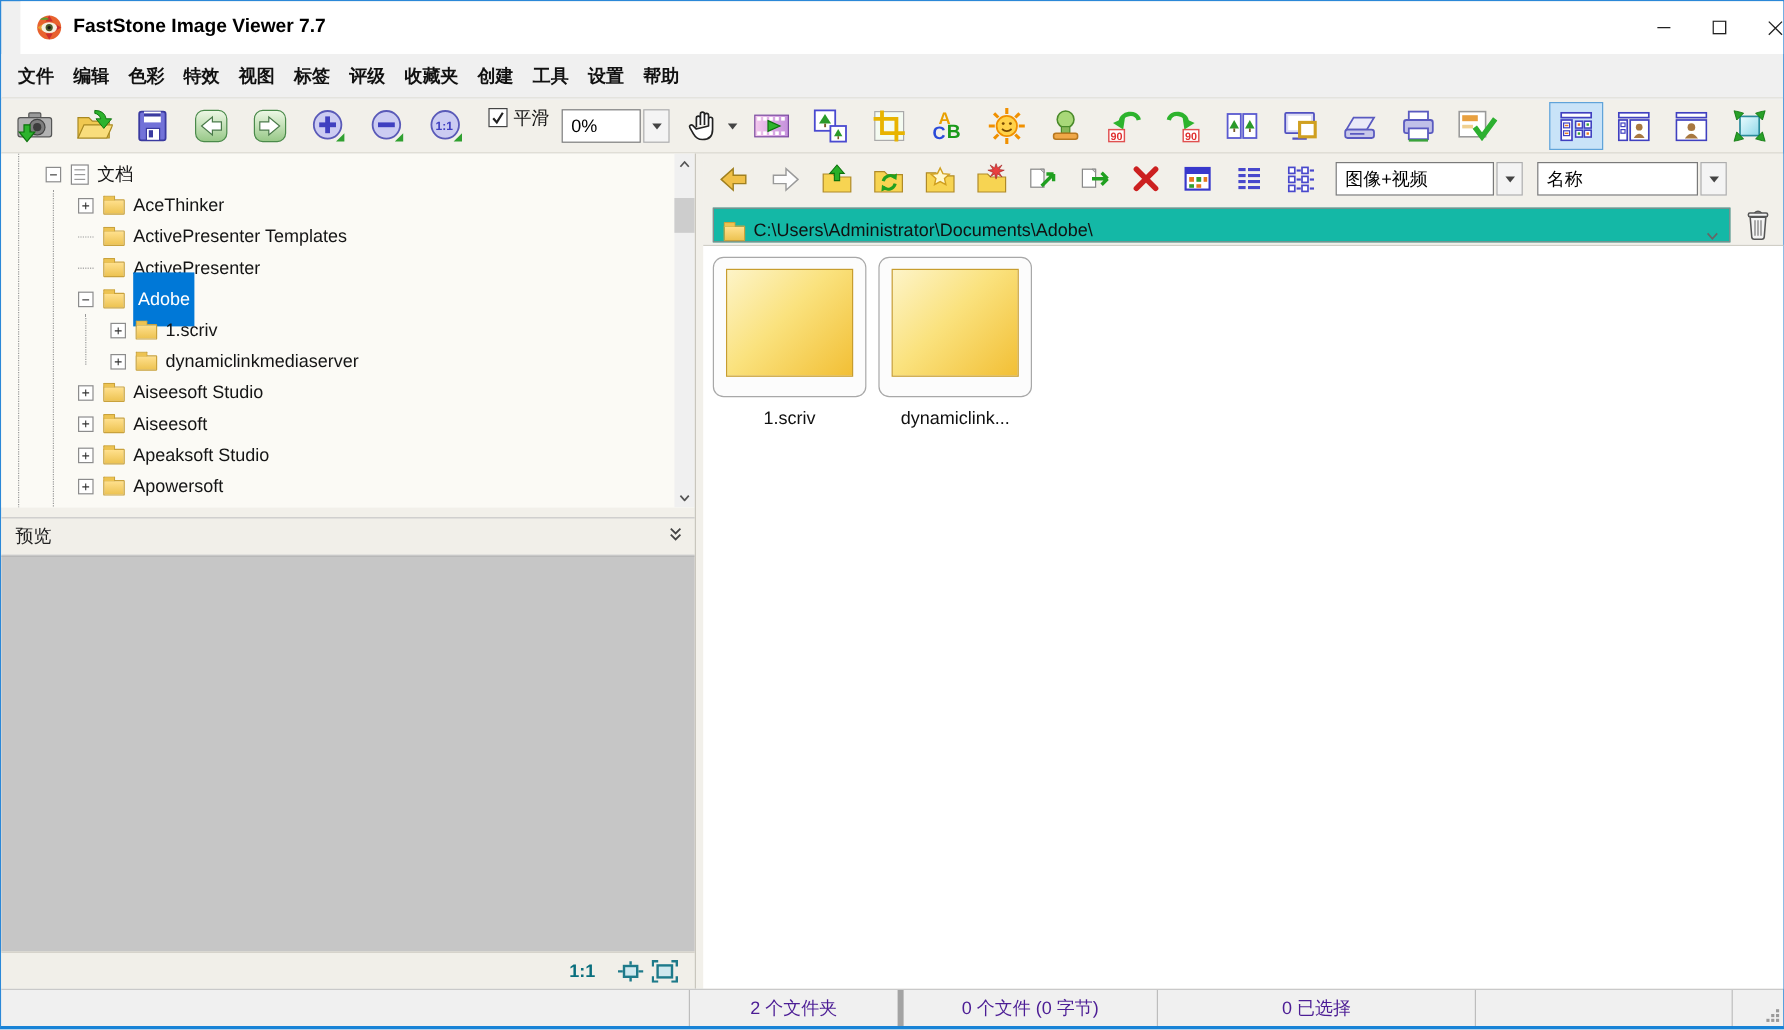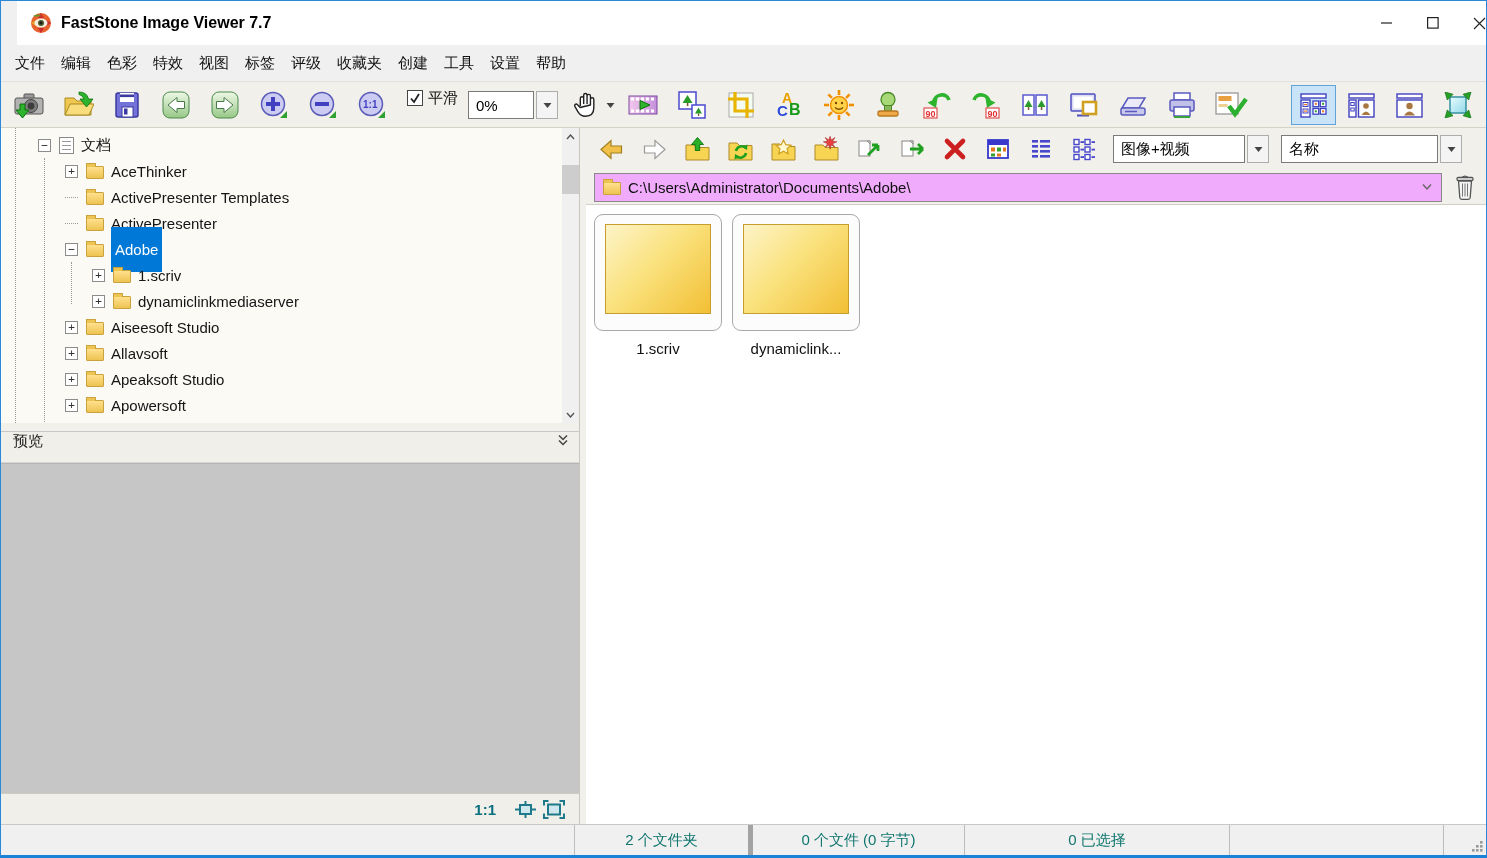--- a/index.html
+++ b/index.html
@@ -10,21 +10,21 @@
     cursor:default; user-select:none;
   }
   
   .titlebar{position:absolute;left:16px;top:0;width:100%;height:44px;background:#ffffff;display:flex;align-items:center;}
   .app-icon{margin-left:13px;width:22px;height:22px;}
   .app-title{margin-left:9px;font-size:16px;font-weight:bold;color:#000;}
   .winbtns{margin-left:auto;display:flex;height:100%;}
   .winbtn{width:46px;height:100%;display:flex;align-items:center;justify-content:center;}
   
   .menubar{position:absolute;left:0;top:44px;width:100%;height:37px;background:#f0f0f0;display:flex;align-items:center;padding-left:6px;border-bottom:1px solid #e2e0da;}
-  .menu-item{padding:0 8px;font-size:15px;color:#111;}
+  .menu-item{padding:0 8px;font-size:15px;color:#111;font-weight:bold;}
   
   .toolbar{position:absolute;left:0;top:82px;width:100%;height:45px;background:#f2f0ea;border-bottom:1px solid #d5d2c8;display:flex;align-items:center;padding-left:10px;}
   .tbtn{width:36px;height:38px;display:flex;align-items:center;justify-content:center;margin-right:13px;flex:none;}
   .smooth-group{display:flex;align-items:center;margin:0 10px 14px 4px;flex:none;}
   .checkbox{width:16px;height:16px;background:#fff;border:1px solid #444;display:flex;align-items:center;justify-content:center;}
   .smooth-label{margin-left:5px;font-size:15px;color:#111;}
   .combo{display:flex;align-items:stretch;height:28px;flex:none;}
   .combo .field{background:#fff;border:1px solid #7a7a7a;display:flex;align-items:center;padding-left:7px;font-size:15px;color:#000;}
   .combo .drop{width:22px;margin-left:2px;border:1px solid #adadad;background:#f4f4f4;display:flex;align-items:center;justify-content:center;}
   .hand-group{display:flex;align-items:center;margin:0 10px 0 12px;flex:none;}
@@ -47,44 +47,44 @@
   .fold::before{content:"";position:absolute;left:-1px;top:-4px;width:8px;height:3px;background:#edc352;border:1px solid #c9a23c;border-bottom:none;border-radius:1px 1px 0 0;}
   .docs{width:15px;height:17px;background:#fff;border:1px solid #8a8a8a;position:relative;}
   .docs::before{content:"";position:absolute;left:2px;top:3px;width:9px;height:1.5px;background:#9a9a9a;box-shadow:0 4px 0 #9a9a9a,0 8px 0 #9a9a9a;}
   .tlabel{margin-left:7px;font-size:15px;color:#151515;white-space:nowrap;}
   .tlabel.selected{background:#0078d7;color:#fff;padding:14px 4px;}
   
   .vscroll{position:absolute;right:0;top:0;width:17px;height:295px;background:#f0f0f0;}
   .vscroll .arr{position:absolute;left:0;width:17px;height:17px;display:flex;align-items:center;justify-content:center;color:#555;font-size:10px;}
   .vscroll .thumb{position:absolute;left:0;top:37px;width:17px;height:29px;background:#cdcdcd;}
   
-  .preview-header{position:absolute;left:0;top:303px;width:578px;height:32px;background:#f1efe9;border-top:1px solid #c8c8c8;border-bottom:1px solid #d8d8d8;display:flex;}
+  .preview-header{position:absolute;left:0;top:303px;width:578px;height:32px;background:#f1efe9;border-top:1px solid #c8c8c8;border-bottom:1px solid #d8d8d8;display:flex;align-items:center;}
   .preview-title{margin-left:12px;font-size:15px;color:#222;}
   .preview-collapse{margin-left:auto;margin-right:10px;}
   .preview-area{position:absolute;left:0;top:335px;width:578px;height:330px;background:#c6c6c6;border-top:1px solid #b5b5b5;}
   .preview-bbar{position:absolute;left:0;top:665px;width:578px;height:31px;background:#f1efe9;border-top:1px solid #cfccc4;display:flex;align-items:center;justify-content:flex-end;padding-right:14px;}
   .ratio-label{font-size:15px;font-weight:bold;color:#0a6f7e;margin-right:12px;}
   .pbtn{margin-left:6px;display:flex;align-items:center;}
   
   .browser-toolbar{position:absolute;left:0;top:0;width:902px;height:42px;display:flex;align-items:center;padding-left:8px;text-align:center;}
   .bbtn{width:34px;height:34px;display:flex;align-items:center;justify-content:center;margin-right:9px;flex:none;}
   .filter-combo{margin-left:3px;}
   .sort-combo{margin-left:12px;}
   .pathrow{position:absolute;left:0;top:42px;width:902px;height:34px;display:flex;align-items:center;padding-left:8px;}
-  .pathbar{width:848px;height:29px;background:#f0abfc;border:1px solid #8a8a8a;display:flex;align-items:center;padding:0 8px;}
+  .pathbar{width:848px;height:29px;background:#14b8a6;border:1px solid #8a8a8a;display:flex;align-items:flex-end;padding:0 8px;}
   .path-text{margin-left:7px;font-size:15px;color:#111;white-space:nowrap;flex:1;}
   .trash{margin-left:11px;display:flex;align-items:center;}
   .filearea{position:absolute;left:0;top:76px;width:902px;height:620px;background:#ffffff;border-top:1px solid #d0cec6;display:flex;align-items:flex-start;padding:9px 0 0 8px;}
   .file-card{width:128px;margin-right:10px;}
   .tile{width:128px;height:117px;background:#fcfcfc;border:1px solid #a8a8a8;border-radius:9px;display:flex;align-items:flex-start;justify-content:center;padding-top:9px;}
   .tile-folder{width:106px;height:90px;background:linear-gradient(135deg,#fdf4c8 0%,#fae27e 45%,#f2bf35 100%);border:1px solid #c79d2e;}
   .tile-label{margin-top:9px;text-align:center;font-size:15px;color:#111;white-space:nowrap;overflow:hidden;}
   
   .statusbar{position:absolute;left:0;top:823px;width:100%;height:31px;background:#f0f0f0;border-top:1px solid #c9c9c9;display:flex;}
-  .status-cell{height:100%;display:flex;align-items:center;justify-content:center;font-size:15px;color:#0f766e;flex:none;}
+  .status-cell{height:100%;display:flex;align-items:center;justify-content:center;font-size:15px;color:#4c1d95;flex:none;}
   .status-cell.c0{width:573px;}
   .status-cell.c1{width:174px;border-left:1px solid #bdbdbd;}
   .status-cell.c2{width:216px;border-left:5px solid #a3a3a3;}
   .status-cell.c3{width:265px;border-left:1px solid #bdbdbd;}
   .status-cell.c4{width:215px;border-left:1px solid #bdbdbd;border-right:1px solid #bdbdbd;}
   .grip{position:absolute;right:2px;bottom:2px;}
 </style>
 </head>
 <body>
 
@@ -455,21 +455,21 @@
               <span class="tlabel">dynamiclinkmediaserver</span>
             </div>
             <div class="tree-row" style="padding-left: 64px;">
               <span class="expander">+</span>
               <span class="tficon fold"></span>
               <span class="tlabel">Aiseesoft Studio</span>
             </div>
             <div class="tree-row" style="padding-left: 64px;">
               <span class="expander">+</span>
               <span class="tficon fold"></span>
-              <span class="tlabel">Allavsoft</span>
+              <span class="tlabel">Aiseesoft</span>
             </div>
             <div class="tree-row" style="padding-left: 64px;">
               <span class="expander">+</span>
               <span class="tficon fold"></span>
               <span class="tlabel">Apeaksoft Studio</span>
             </div>
             <div class="tree-row" style="padding-left: 64px;">
               <span class="expander">+</span>
               <span class="tficon fold"></span>
               <span class="tlabel">Apowersoft</span>
@@ -629,21 +629,21 @@
         </div>
         <div class="combo filter-combo">
           <span class="field" style="width:132px">图像+视频</span>
           <span class="drop">
             <svg width="9" height="7" viewBox="0 0 9 7">
                 <path d="M0.5 1 h8 L4.5 6 Z" fill="#444"></path>
               </svg>
           </span>
         </div>
         <div class="combo sort-combo">
-          <span class="field" style="width:157px">名称</span>
+          <span class="field" style="width:134px">名称</span>
           <span class="drop">
             <svg width="9" height="7" viewBox="0 0 9 7">
                 <path d="M0.5 1 h8 L4.5 6 Z" fill="#444"></path>
               </svg>
           </span>
         </div>
       </div>
 
       <div class="pathrow">
         <div class="pathbar">

